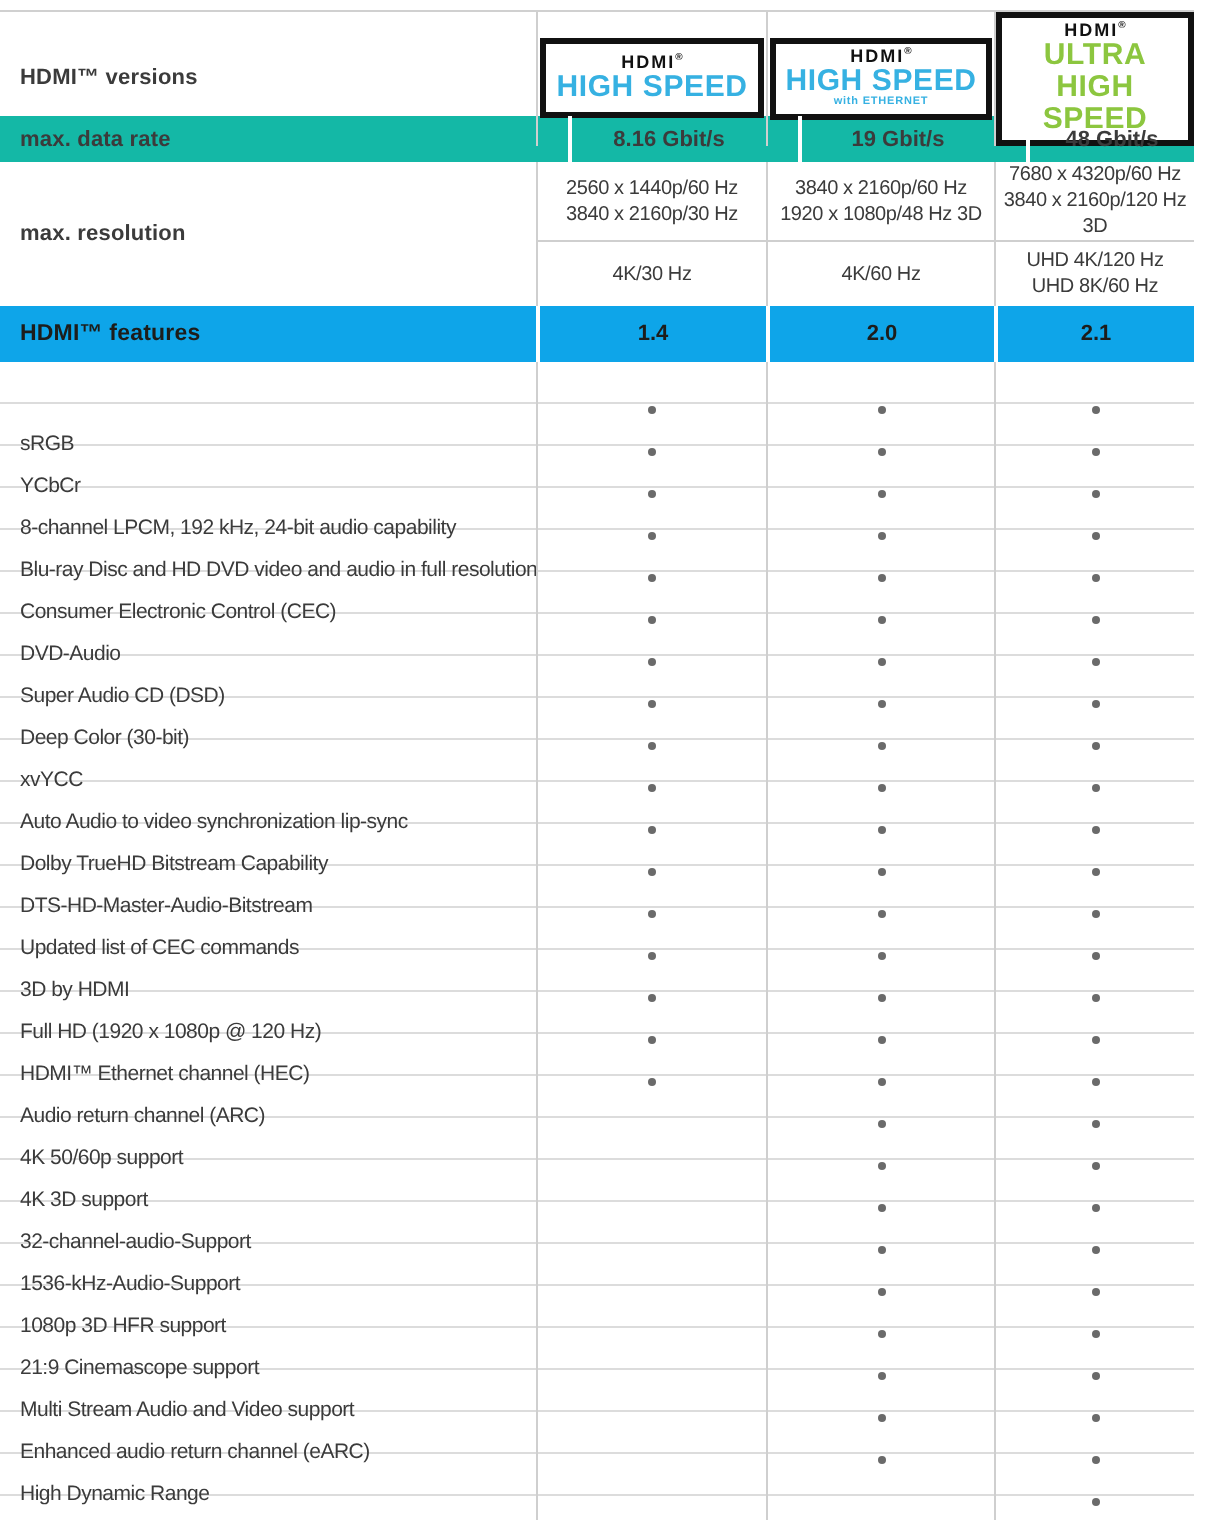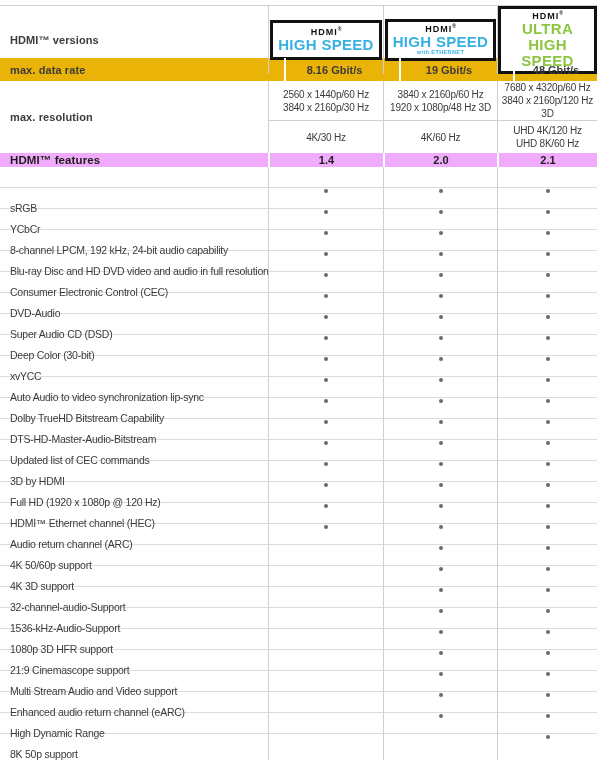--- a/index.html
+++ b/index.html
@@ -12,30 +12,30 @@
   .header-row{height:52px;}
   .badge{border:3px solid #111;background:#fff;padding:2px 5px;min-width:76px;min-height:30px;
     display:flex;flex-direction:column;justify-content:center;text-align:center;line-height:1.05;}
   .badge-logo{font-size:9px;font-weight:700;color:#111;letter-spacing:1px;}
   .badge-logo sup{font-size:5px;letter-spacing:0;}
   .badge-line{font-size:15px;font-weight:700;letter-spacing:.3px;}
   .cyan{color:#36b1e2;}
   .green{color:#8cc63f;}
   .badge-sub{font-size:5.5px;font-weight:700;letter-spacing:.4px;}
   
-  .rate-row{height:23px;background:#eab308;}
+  .rate-row{height:23px;background:#14b8a6;}
   .rate-row .val-cell{border-left:2px solid #fff;font-weight:700;font-size:11px;color:#3b3b3b;margin-left:16px;}
   
   .res-grid{display:grid;grid-template-columns:268px 115px 114px 100px;grid-template-rows:40px 32px;}
   .res-label{grid-row:1/3;}
   .res-cell{font-size:10px;line-height:13px;font-weight:400;color:#3b3b3b;letter-spacing:-.2px;}
   .res-detail{border-bottom:1px solid #cfcfcf;}
   .res-cell .lines{display:block;}
   
-  .green-row{height:14px;background:#f0abfc;}
+  .green-row{height:28px;background:#0ea5e9;}
   .green-row .label-cell{font-size:11.5px;color:#1d1d1b;}
   .green-row .val-cell{border-left:2px solid #fff;font-weight:700;font-size:11px;color:#1d1d1b;}
   
   .feature-row{height:20px;border-bottom:1px solid #dcdcdc;}
   .feature-label{font-weight:400;font-size:10.5px;letter-spacing:-.25px;white-space:nowrap;margin-top:35px;}
   .dot{width:4px;height:4px;border-radius:50%;background:#6a6a6a;display:none;}
   .has-dot .dot{display:block;}
 </style>
 </head>
 <body>

